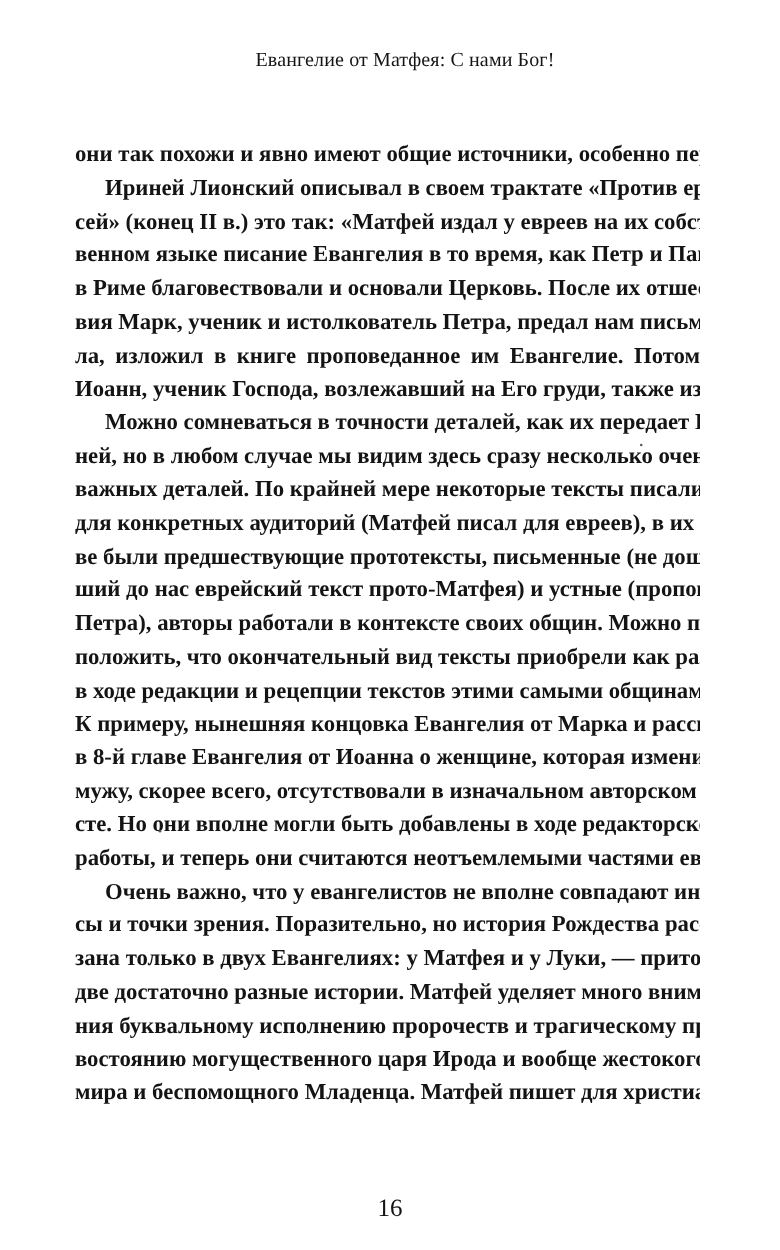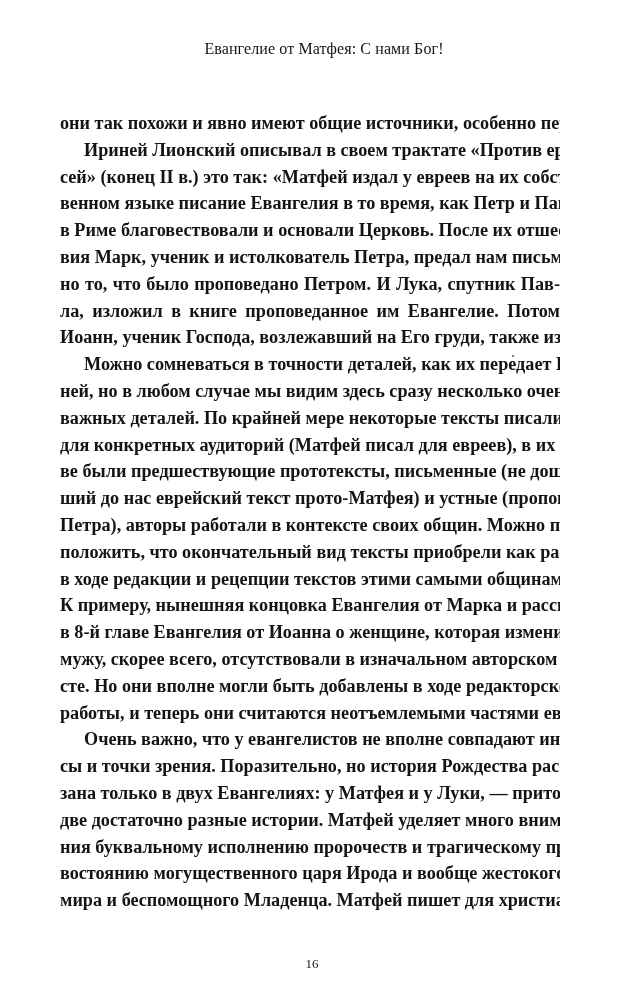--- a/index.html
+++ b/index.html
@@ -35,42 +35,41 @@
       text-align: justify;
       text-align-last: justify;
       overflow: hidden;
     }
     .line.last { text-align-last: left; }
     .line.indent { padding-left: 24px; }
     .folio {
       position: absolute;
       top: 956px; left: 0; width: 624px;
       text-align: center;
-      font-size: 13px;
+      font-size: 20px;
     }
     .speck {
       position: absolute;
       width: 2px; height: 2px; border-radius: 1px;
       background: #555;
     }
   </style>
 </head>
 <body>
 
 <div>
   <div class="running-head">Евангелие от Матфея: С нами Бог!</div>
 
   <div class="body-text">
     <span class="line">они так похожи и явно имеют общие источники, особенно пер-</span>
     <span class="line indent">Ириней Лионский описывал в своем трактате «Против ере-</span>
     <span class="line">сей» (конец II в.) это так: «Матфей издал у евреев на их собст-</span>
     <span class="line">венном языке писание Евангелия в то время, как Петр и Павел</span>
     <span class="line">в Риме благовествовали и основали Церковь. После их отшест-</span>
     <span class="line">вия Марк, ученик и истолкователь Петра, предал нам письмен-</span>
-    <span class="line">но то, что было проповедано Петром. И Лука, спутник Пав-</span>
     <span class="line">ла, изложил в книге проповеданное им Евангелие. Потом</span>
     <span class="line">Иоанн, ученик Господа, возлежавший на Его груди, также из-</span>
     <span class="line indent">Можно сомневаться в точности деталей, как их передает Ири-</span>
     <span class="line">ней, но в любом случае мы видим здесь сразу несколько очень</span>
     <span class="line">важных деталей. По крайней мере некоторые тексты писались</span>
     <span class="line">для конкретных аудиторий (Матфей писал для евреев), в их осно-</span>
     <span class="line">ве были предшествующие прототексты, письменные (не дошед-</span>
     <span class="line">ший до нас еврейский текст прото-Матфея) и устные (проповеди</span>
     <span class="line">Петра), авторы работали в контексте своих общин. Можно пред-</span>
     <span class="line">положить, что окончательный вид тексты приобрели как раз</span>

